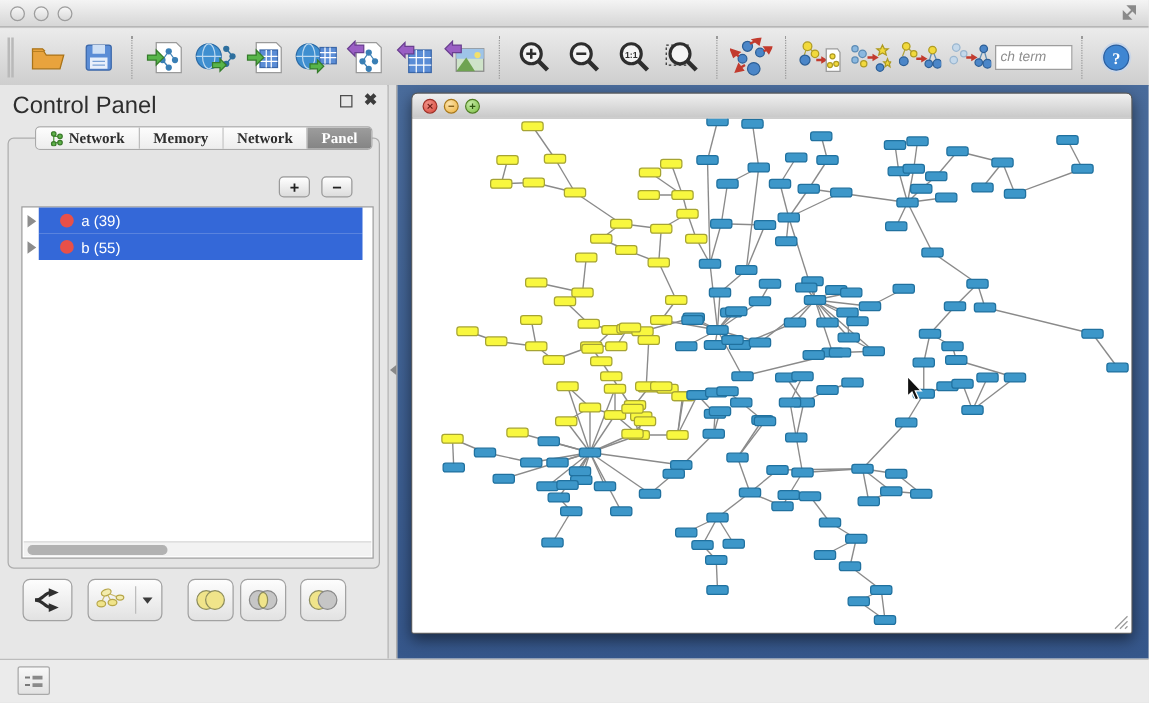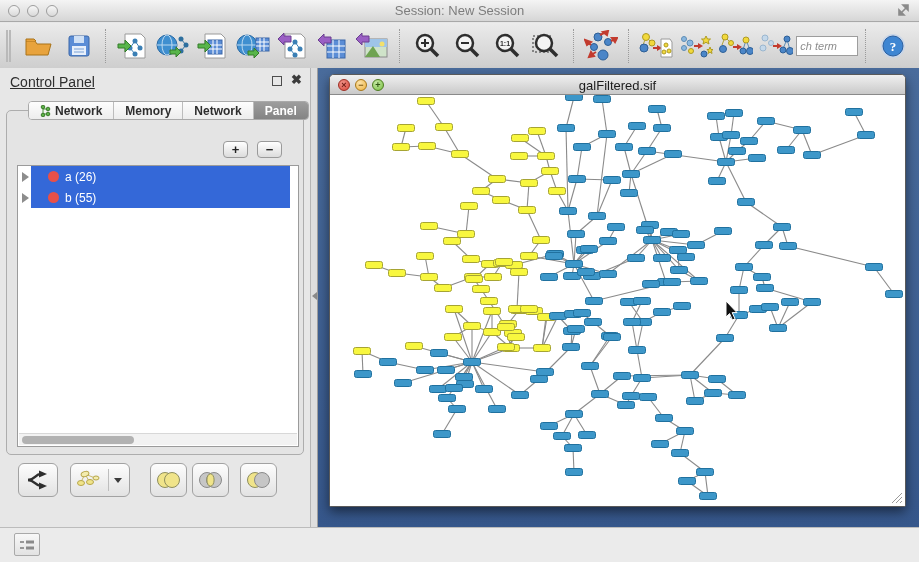--- a/index.html
+++ b/index.html
@@ -27,26 +27,26 @@
     border-radius:4px; margin:0 3px; }
   .sep { width:1px; height:34px; border-left:1px dotted #9a9a9a; margin:0 7px; }
   #search-box { width:62px; height:20px; border:1px solid #9d9d9d; background:#fff;
     font-style:italic; font-size:11px; color:#8d8d8d; padding:0 3px;
     font-family:"Liberation Sans", sans-serif; }
   #search-box::placeholder { font-style:italic; color:#8d8d8d; }
 
   
   #control-panel { position:absolute; left:0; top:68px; width:310px; height:459px; background:#e7e7e7; }
   #cp-header { position:relative; height:28px; }
-  #cp-title { position:absolute; left:10px; top:6px; font-size:14px; color:#2e2e2e;text-decoration:underline; }
+  #cp-title { position:absolute; left:10px; top:6px; font-size:19px; color:#2e2e2e; }
   #cp-float { position:absolute; right:28px; top:8px; width:10px; height:10px; border:1.5px solid #4d4d4d; }
   #cp-close { position:absolute; right:8px; top:4px; font-size:13px; font-weight:bold; color:#3c3c3c; }
 
   #tabbar { position:absolute; left:28px; top:33px; height:19px; display:inline-flex;
-    border:1px solid #a9a9a9; border-radius:4px; overflow:hidden; background:#f6f6f6; z-index:3; }
+    border:1px solid #a9a9a9; border-radius:4px; overflow:hidden; background:#f6f6f6; z-index:3;font-family:Liberation Serif, serif; }
   .tab { display:flex; align-items:center; gap:4px; padding:0 11px; font-size:12px; font-weight:bold;
     color:#2e2e2e; border-right:1px solid #bdbdbd; background:linear-gradient(#fdfdfd,#ededed); }
   .tab:last-child { border-right:none; }
   .tab.active { background:linear-gradient(#9d9d9d,#848484); color:#fff; }
 
   #tab-pane { position:absolute; left:6px; top:42px; width:298px; height:345px;
     border:1px solid #adadad; border-radius:5px; background:#e4e4e4; }
   .pm-btn { position:absolute; top:30px; width:25px; height:17px; border:1px solid #9a9a9a;
     border-radius:4px; background:linear-gradient(#ffffff,#dcdcdc); font-weight:bold; font-size:13px;
     line-height:14px; text-align:center; color:#222; }
@@ -107,21 +107,20 @@
 </style>
 </head>
 <body>
 
 <div id="app">
 
   <div id="titlebar">
     <div class="traffic" style="left:8px"></div>
     <div class="traffic" style="left:27px"></div>
     <div class="traffic" style="left:46px"></div>
-    <div id="app-title">Session: New Session</div>
     <svg id="fullscreen-arrows" width="16" height="16">
       <g stroke="#8a8a8a" stroke-width="1.6" fill="#8a8a8a">
         <line x1="6" y1="10" x2="12" y2="4"></line>
           <polygon points="13,2 13,7 8,2"></polygon>
           <polygon points="4,12 9,12 4,7"></polygon>
       </g>
     </svg>
   </div>
 
   <div id="toolbar">
@@ -438,21 +437,21 @@
 
     <div id="tab-pane">
       <button class="pm-btn" style="left:216px">+</button>
       <button class="pm-btn" style="left:250px">−</button>
 
       <div id="sets-list">
         <div class="set-row">
           <div class="row-sel"></div>
           <div class="tri"></div>
           <div class="dot"></div>
-          <span class="set-label">a (26)</span>
+          <span class="set-label">a (39)</span>
         </div>
         <div class="set-row">
           <div class="row-sel"></div>
           <div class="tri"></div>
           <div class="dot"></div>
           <span class="set-label">b (55)</span>
         </div>
         <div id="hscroll">
           <div id="hthumb"></div>
         </div>
@@ -508,21 +507,20 @@
   <div id="divider">
     <div id="divider-arrow"></div>
   </div>
 
   <div id="net-panel">
     <div id="net-window">
       <div id="net-titlebar">
         <div class="tl" id="tl-close">×</div>
         <div class="tl" id="tl-min">−</div>
         <div class="tl" id="tl-zoom">+</div>
-        <div id="net-title">galFiltered.sif</div>
       </div>
       <div id="canvas">
         <svg id="graph" width="575" height="411" viewBox="0 0 575 411">
             <line x1="96" y1="6" x2="114" y2="32" stroke="#8a8a8a" stroke-width="1.1"></line>
             <line x1="114" y1="32" x2="130" y2="59" stroke="#8a8a8a" stroke-width="1.1"></line>
             <line x1="130" y1="59" x2="167" y2="84" stroke="#8a8a8a" stroke-width="1.1"></line>
             <line x1="167" y1="84" x2="151" y2="96" stroke="#8a8a8a" stroke-width="1.1"></line>
             <line x1="76" y1="33" x2="71" y2="52" stroke="#8a8a8a" stroke-width="1.1"></line>
             <line x1="71" y1="52" x2="97" y2="51" stroke="#8a8a8a" stroke-width="1.1"></line>
             <line x1="97" y1="51" x2="130" y2="59" stroke="#8a8a8a" stroke-width="1.1"></line>

